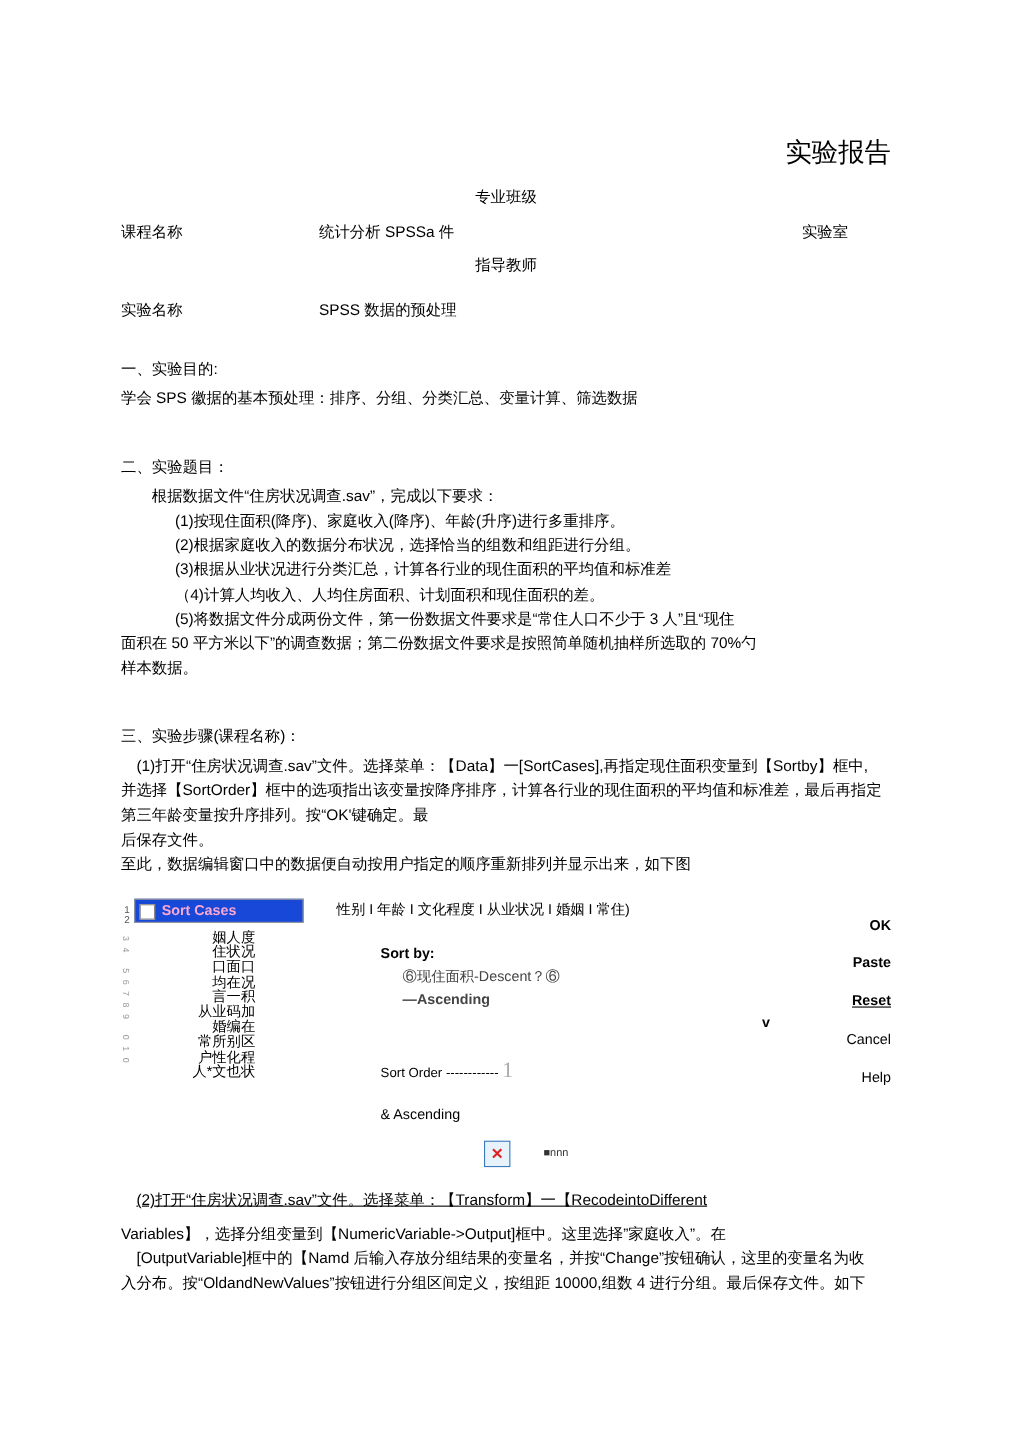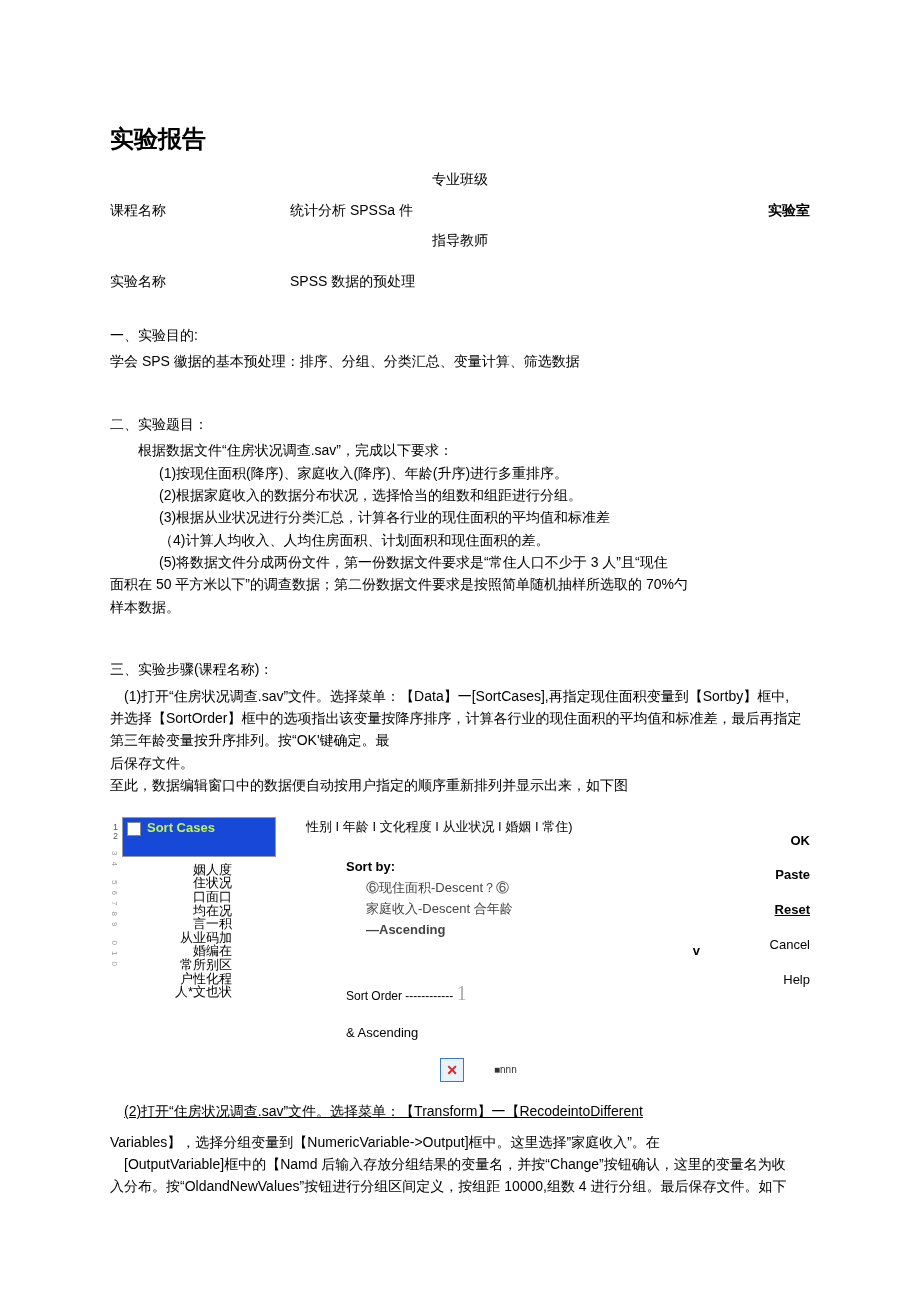--- a/index.html
+++ b/index.html
@@ -7,36 +7,36 @@
       width: 920px;
       margin: 0 auto;
       padding: 100px 110px 40px 110px;
       box-sizing: border-box;
       background: #fff;
       font-size: 14px;
       line-height: 1.6;
       color: #000;
     }
     h1.title {
-      text-align: left;
+      text-align: right;
       font-size: 24px;
-      font-weight: bold;
+      font-weight: normal;
       margin: 20px 0 10px 0;
     }
     .center-line {
       text-align: center;
       margin: 8px 0;
     }
     .header-row {
       display: flex;
       margin: 6px 0;
     }
     .header-row .c1 { width: 180px; }
     .header-row .c2 { flex: 1; text-align: left; }
-    .header-row .c3 { width: 120px; text-align: right; font-weight: bold; }
+    .header-row .c3 { width: 120px; text-align: center; }
     .section-head {
       margin-top: 32px;
       margin-bottom: 4px;
     }
     .indent1 { text-indent: 2em; }
     .indent2 { text-indent: 3.5em; }
     .figure-area {
       margin-top: 20px;
       display: flex;
       align-items: flex-start;
@@ -57,25 +57,25 @@
     }
     .tiny-numbers .rot {
       writing-mode: vertical-rl;
       font-size: 8px;
       color: #999;
       margin-top: 10px;
       letter-spacing: 6px;
     }
     .blue-bar {
       background: #1848d8;
-      color: #bef264;
+      color: #f9a8d4;
       font-weight: bold;
       font-family: Arial, sans-serif;
       font-size: 13px;
-      padding: 2px 8px 18px 4px;
+      padding: 2px 8px 0 4px;
       display: inline-flex;
       align-items: center;
       border: 1px solid #999;
       width: 140px;
       height: 18px;
       margin-bottom: 6px;
     }
     .blue-bar .square {
       display: inline-block;
       width: 12px;
@@ -216,21 +216,20 @@
         <div>人*文也状</div>
       </div>
     </div>
   </div>
 
   <div class="mid-col">
     <div class="top-vars">性别 I 年龄 I 文化程度 I 从业状况 I 婚姻 I 常住)</div>
     <div class="sort-block">
       <div class="bold">Sort by:</div>
       <div class="grey" style="padding-left:20px;">⑥现住面积-Descent？⑥</div>
-      <div class="grey" style="padding-left:20px;">家庭收入-Descent 合年龄</div>
       <div class="grey" style="padding-left:20px;"><span class="bold">—Ascending</span></div>
       <div style="text-align:right;padding-right:30px;font-weight:bold;">v</div>
     </div>
     <div class="order-line">
       <span class="bold" style="color:#000;">Sort Order ------------</span>
       <span style="font-family:serif;font-size:20px;color:#aaa;">1</span>
     </div>
     <div class="sort-block bold" style="margin-top:14px;">&amp; Ascending</div>
   </div>
 

